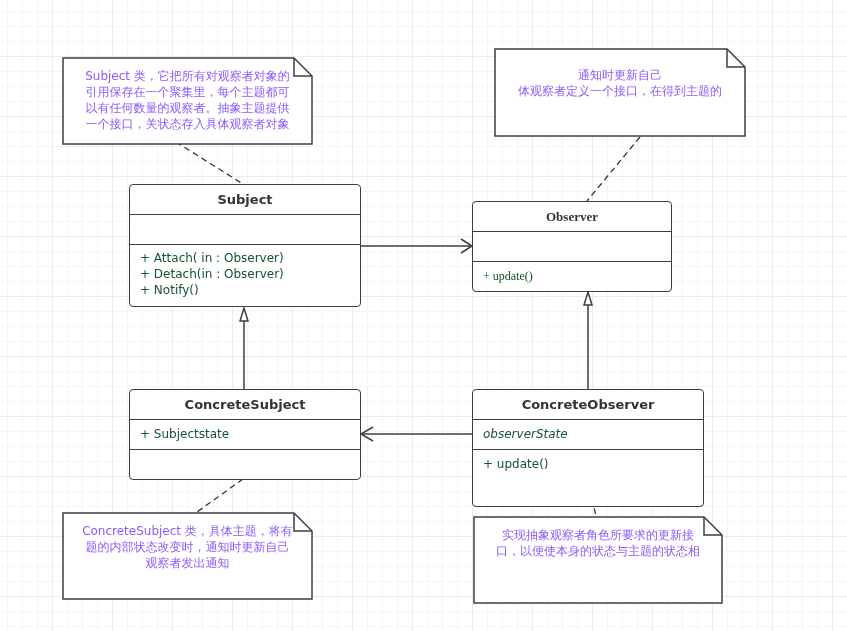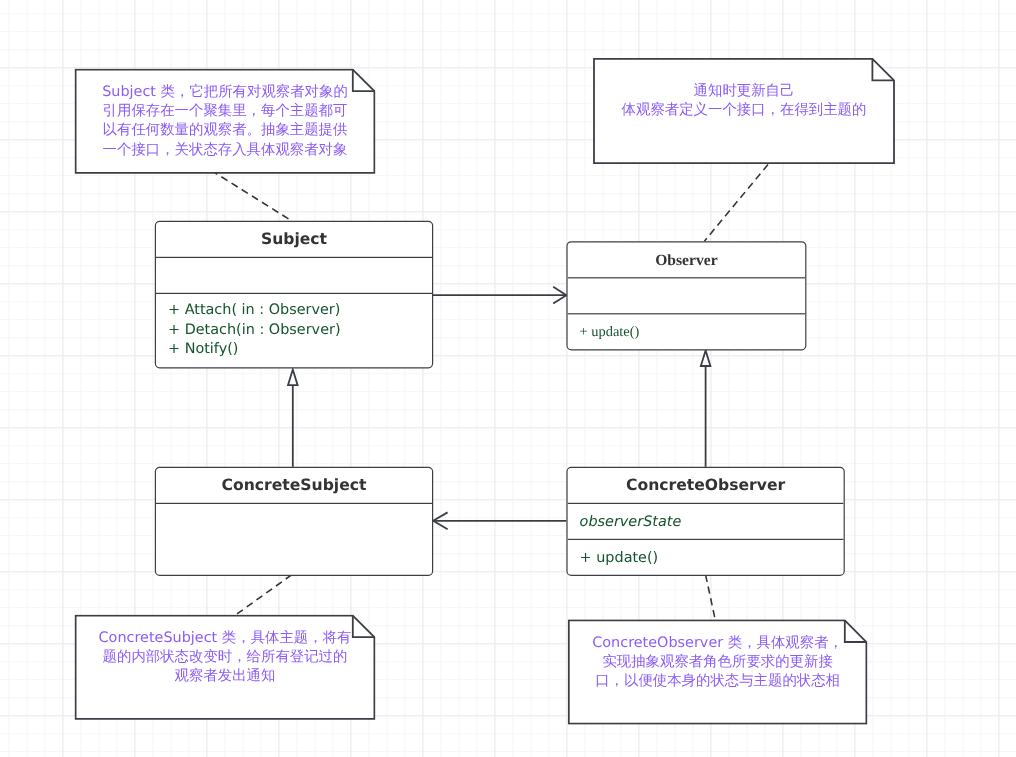--- a/index.html
+++ b/index.html
@@ -85,48 +85,50 @@
 <div class="cls" style="left:472px;top:201px;width:200px;height:91px;font-family:Liberation Serif, serif;">
   <div class="hdr">Observer</div>
   <div class="sec" style="height:30px;"></div>
   <div class="sec" style="padding-top:6px;">
     <div class="row">+ update()</div>
   </div>
 </div>
 
 <div class="cls" style="left:129px;top:389px;width:232px;height:91px;">
   <div class="hdr">ConcreteSubject</div>
+  <div class="sec" style="height:30px;padding-top:6px;">
+    <div class="row">+ Subjectstate</div>
+  </div>
   <div class="sec"></div>
 </div>
 
-<div class="cls" style="left:472px;top:389px;width:232px;height:91px;">
+<div class="cls" style="left:472px;top:389px;width:232px;height:118px;">
   <div class="hdr">ConcreteObserver</div>
   <div class="sec" style="height:30px;padding-top:6px;font-style:italic;">
     <div class="row">observerState</div>
   </div>
   <div class="sec" style="padding-top:6px;">
     <div class="row">+ update()</div>
   </div>
 </div>
 
 <div class="note" style="left:62px;top:512px;width:251px;height:64px;padding-top:11px;">
   <svg width="251" height="88">
     <path d="M1,1 L232,1 L250,19 L250,87 L1,87 Z" fill="#fff" stroke="#3b3f45" stroke-width="1.5"></path>
     <path d="M232,1 L232,19 L250,19" fill="none" stroke="#3b3f45" stroke-width="1.5"></path>
   </svg>
   <div class="txt">
     <div>ConcreteSubject 类，具体主题，将有</div>
-    <div>题的内部状态改变时，给所有登记过的</div>
+    <div>题的内部状态改变时，通知时更新自己</div>
     <div>观察者发出通知</div>
   </div>
 </div>
 
 <div class="note" style="left:473px;top:516px;width:250px;height:88px;padding-top:11px;">
   <svg width="250" height="88">
     <path d="M1,1 L231,1 L249,19 L249,87 L1,87 Z" fill="#fff" stroke="#3b3f45" stroke-width="1.5"></path>
     <path d="M231,1 L231,19 L249,19" fill="none" stroke="#3b3f45" stroke-width="1.5"></path>
   </svg>
   <div class="txt">
-    <div>ConcreteObserver 类，具体观察者，</div>
     <div>实现抽象观察者角色所要求的更新接</div>
     <div>口，以便使本身的状态与主题的状态相</div>
   </div>
 </div>
 
 </body></html>

